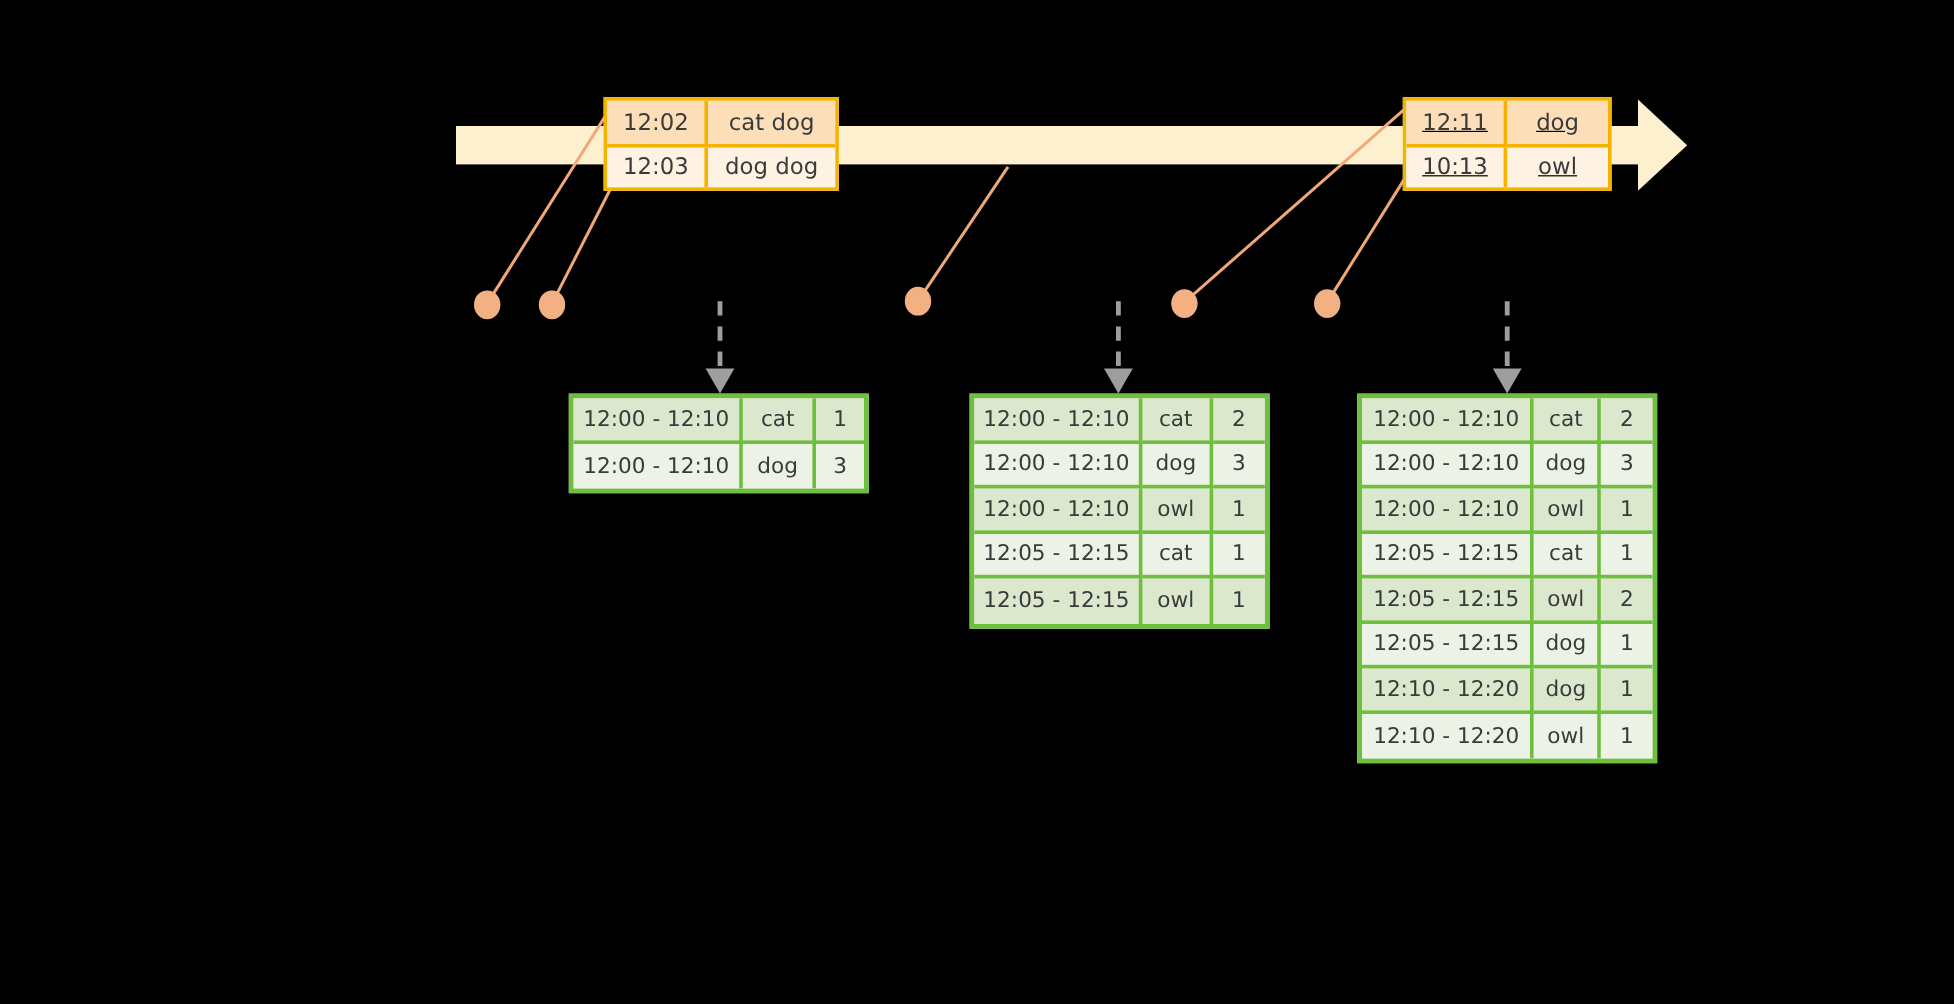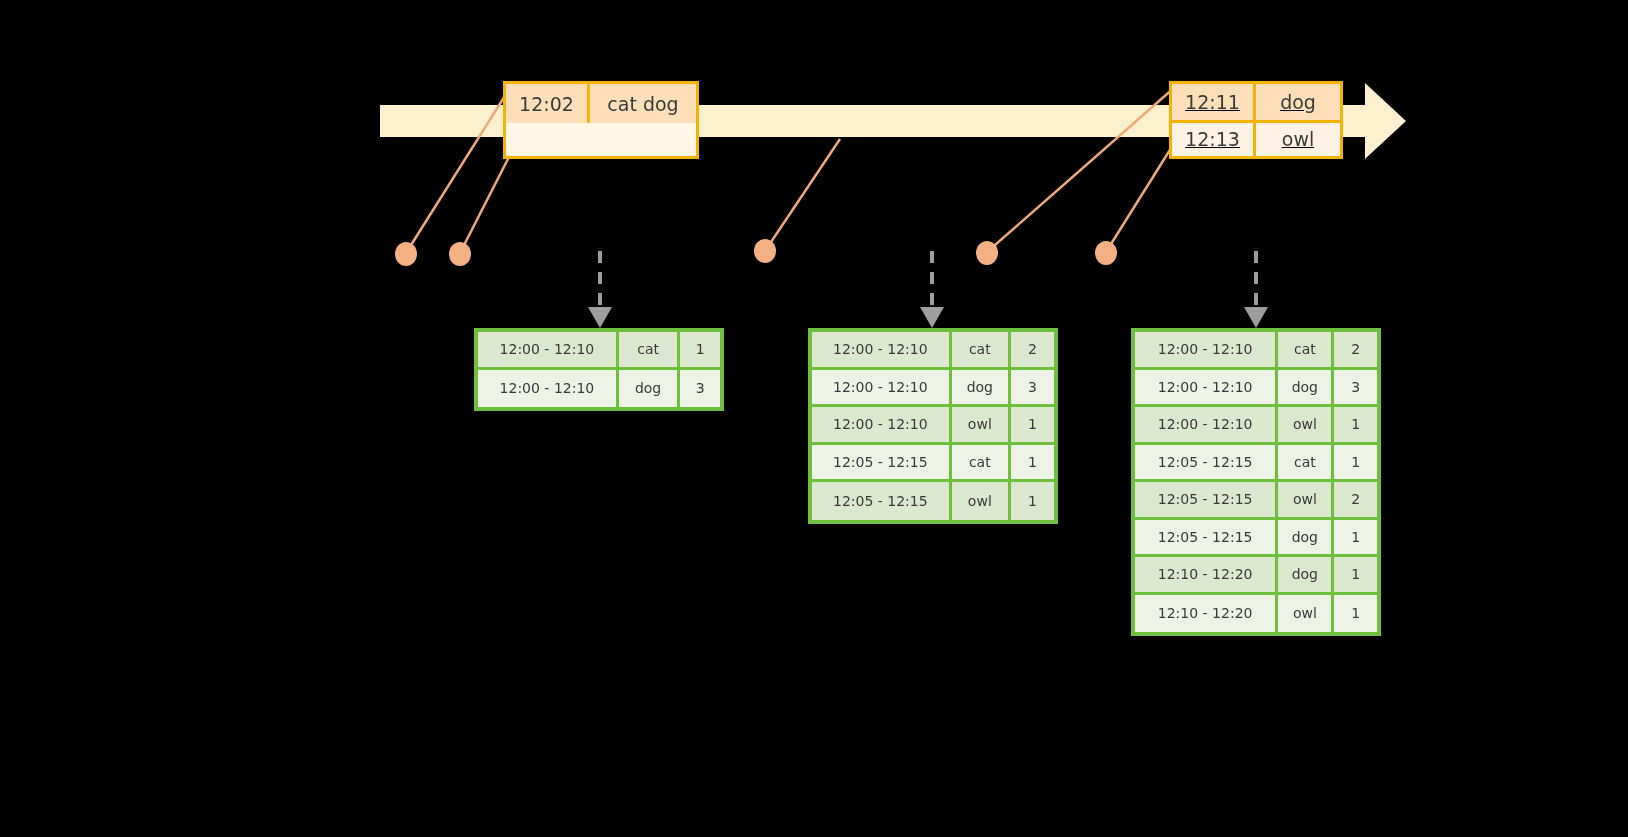--- a/index.html
+++ b/index.html
@@ -51,21 +51,21 @@
   }
   .agg-row{
     display:flex;flex-direction:row;
     height:37.5px;
     box-sizing:border-box;
   }
   .agg-row.odd{background:#DCE8CE;}
   .agg-row.even{background:#EDF2E7;}
   .agg-cell{
     display:flex;align-items:center;justify-content:center;
-    font-size:14px;color:#3a3a3a;
+    font-size:18px;color:#3a3a3a;
     box-sizing:border-box;
     border-right:3px solid #6FBF3F;
     border-bottom:3px solid #6FBF3F;
   }
   .agg-row:last-child .agg-cell{border-bottom:none;}
   .agg-cell.c-window{width:146px;}
   .agg-cell.c-key{width:62px;}
   .agg-cell.c-count{width:45px;border-right:none;}
 
   .t1 .agg-cell.c-window{width:142px;}
@@ -114,30 +114,34 @@
       <line x1="1256" y1="232" x2="1256" y2="288" stroke-dasharray="12 9"></line>
       <polygon points="1244,288 1268,288 1256,309" stroke="none"></polygon>
     </g>
   </svg>
 
   <div class="event-box" style="left:503px;top:62px;width:196px;height:78px;">
     <div class="event-row r1">
       <div class="event-time">12:02</div>
       <div class="event-text">cat dog</div>
     </div>
+    <div class="event-row r2">
+      <div class="event-time">12:03</div>
+      <div class="event-text">dog dog</div>
+    </div>
   </div>
 
 
   <div class="event-box" style="left:1169px;top:62px;width:174px;height:78px;text-decoration:underline;">
     <div class="event-row r1">
       <div class="event-time">12:11</div>
       <div class="event-text">dog</div>
     </div>
     <div class="event-row r2">
-      <div class="event-time">12:13</div>
+      <div class="event-time">10:13</div>
       <div class="event-text">owl</div>
     </div>
   </div>
 
   <div class="agg-table t1" id="agg-table-1" style="left:474px;top:309px;width:250px;">
       <div class="agg-row odd">
         <div class="agg-cell c-window">12:00 - 12:10</div>
         <div class="agg-cell c-key">cat</div>
         <div class="agg-cell c-count">1</div>
       </div>

